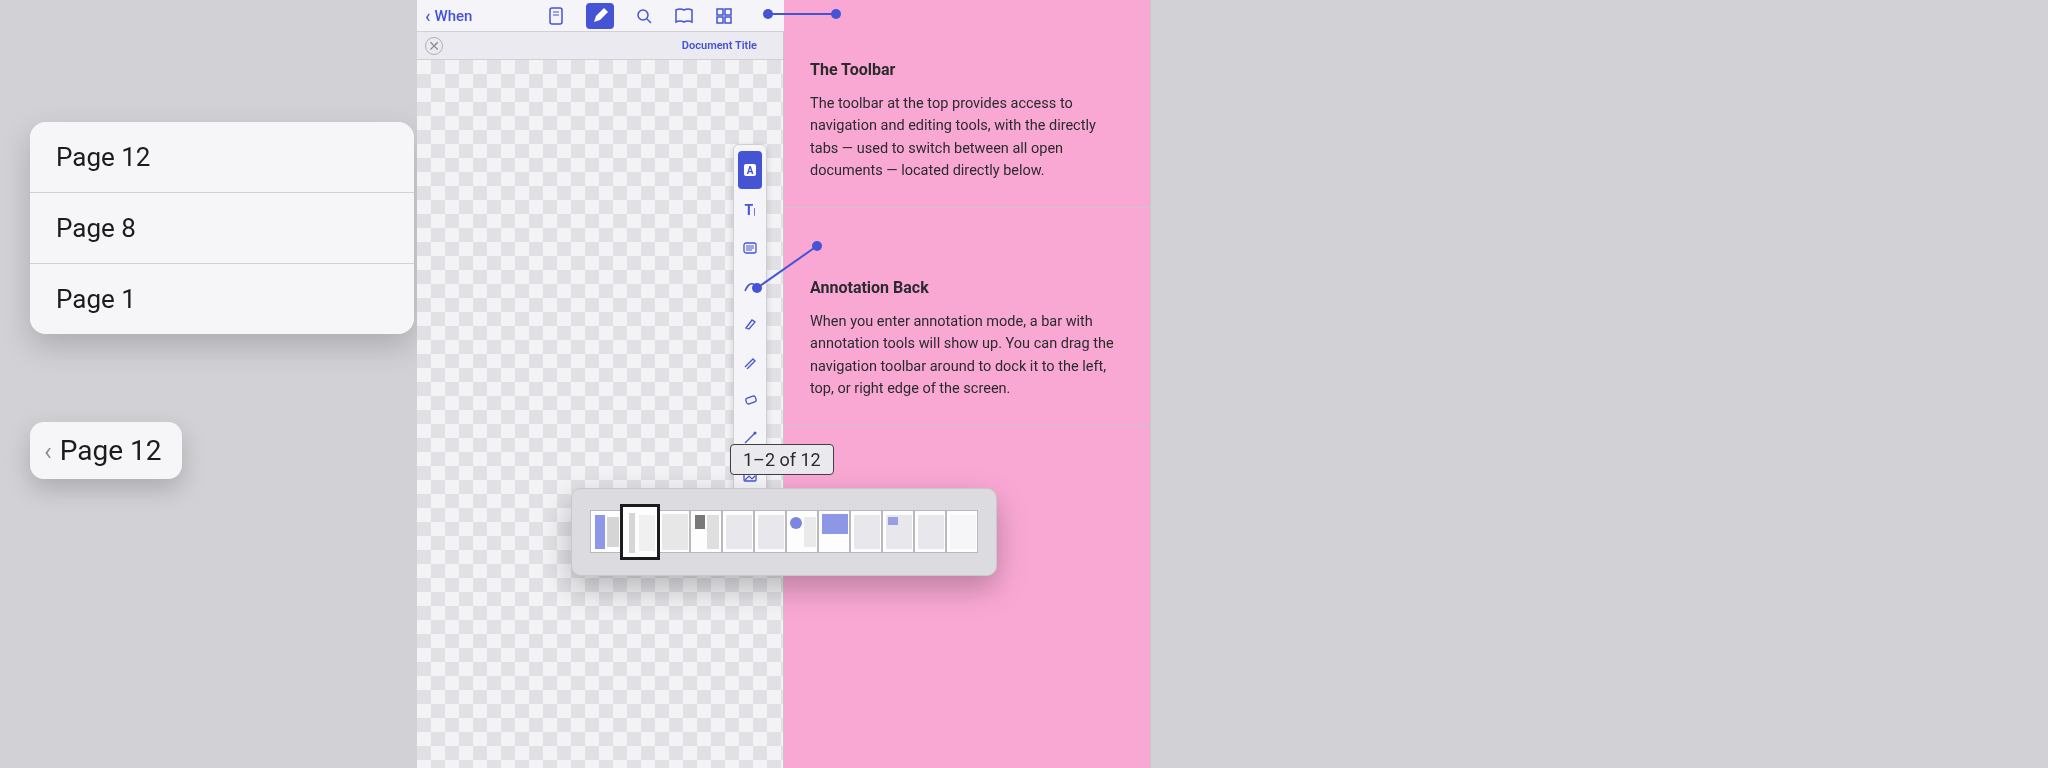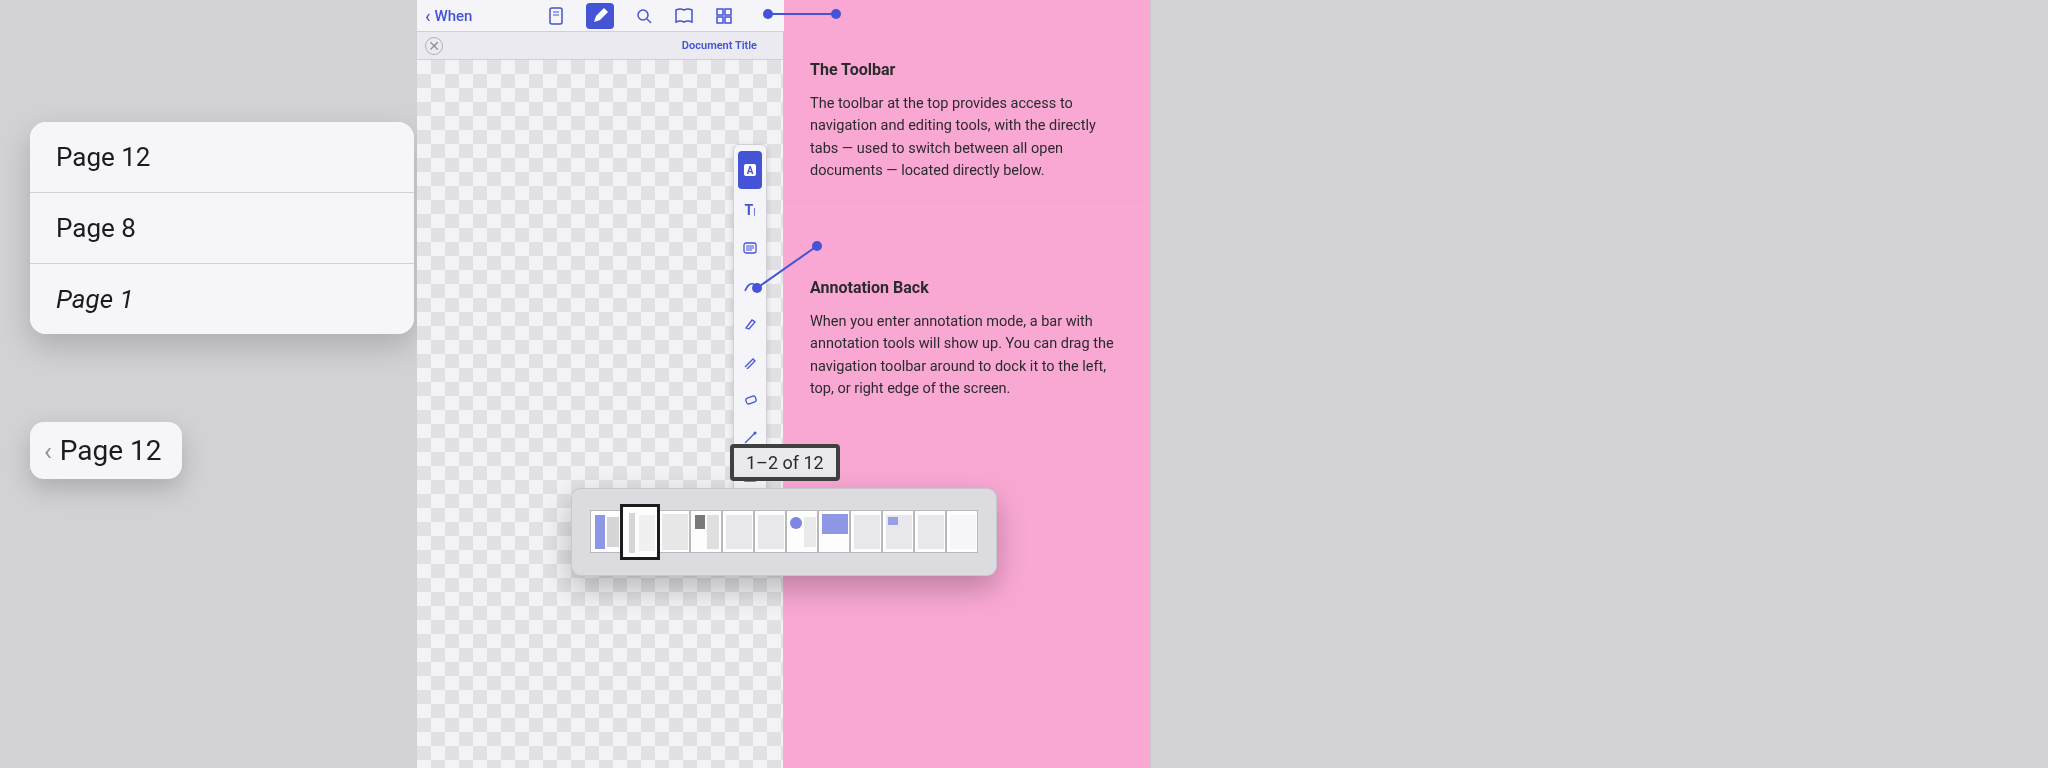--- a/index.html
+++ b/index.html
@@ -17,21 +17,21 @@
     box-shadow: 0 12px 30px rgba(0,0,0,0.18);
     overflow: hidden;
   }
   .history-item {
     padding: 20px 26px;
     font-size: 26px;
     color: #1c1c1e;
     border-bottom: 1px solid #d0d0d5;
     background: #f6f6f8;
   }
-  .history-item:last-child { border-bottom: none; font-style: italic; }
+  .history-item:last-child { border-bottom: none; }
 
   .breadcrumb-chip {
     position: absolute;
     left: 30px;
     top: 422px;
     background: #f6f6f8;
     border-radius: 14px;
     padding: 12px 20px 12px 14px;
     box-shadow: 0 10px 25px rgba(0,0,0,0.18);
     display: flex;
@@ -142,21 +142,21 @@
 
   
   .callout-svg { position:absolute; pointer-events:none; }
 
   
   .page-indicator {
     position: absolute;
     left: 730px;
     top: 444px;
     background: rgba(60,60,67,0.06);
-    border:4px solid #404040;
+    border:1px solid #404040;
     border-radius:4px;
     padding: 4px 12px;
     font-size: 18px;
     color:#2b2b2e;
     background:#eaeaee;
   }
 
   
   .scrubber-wrap {
     position: absolute;

